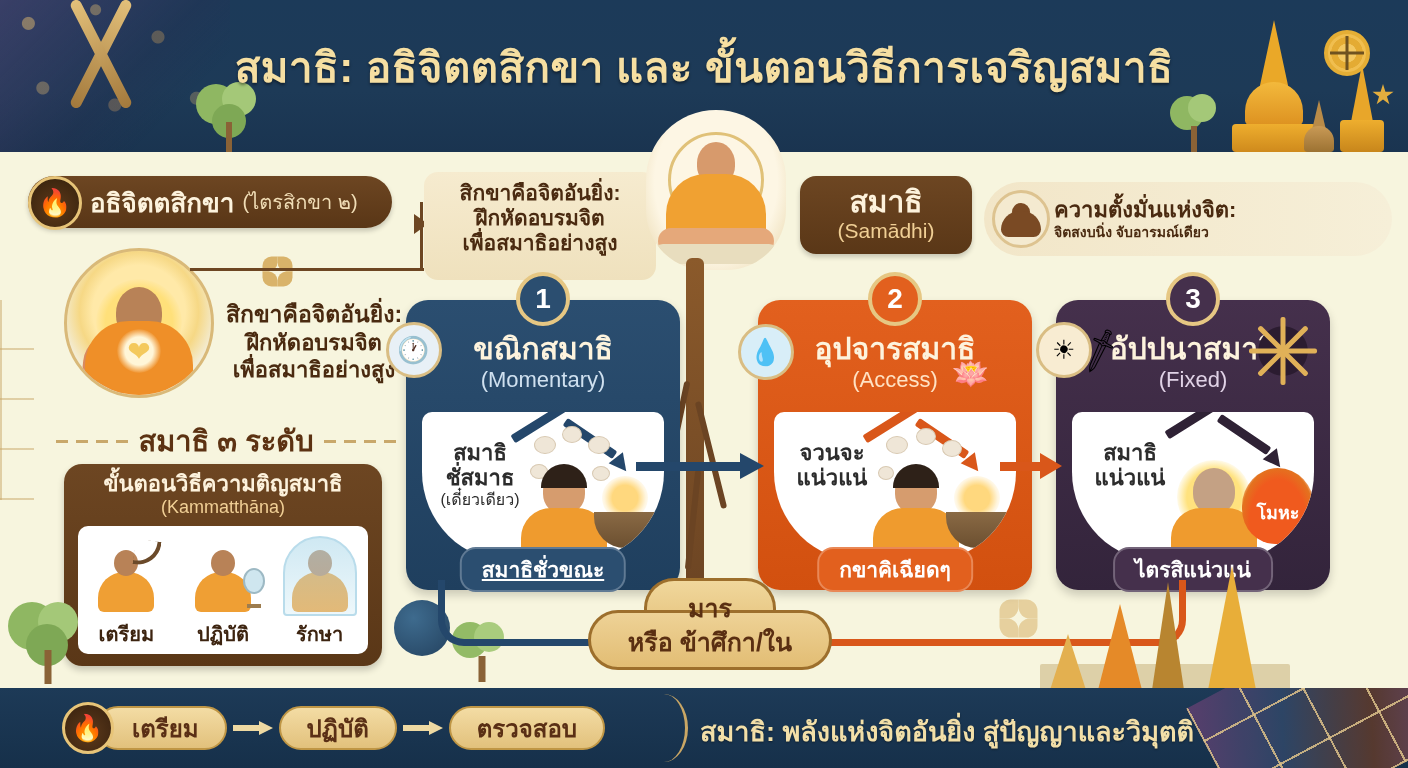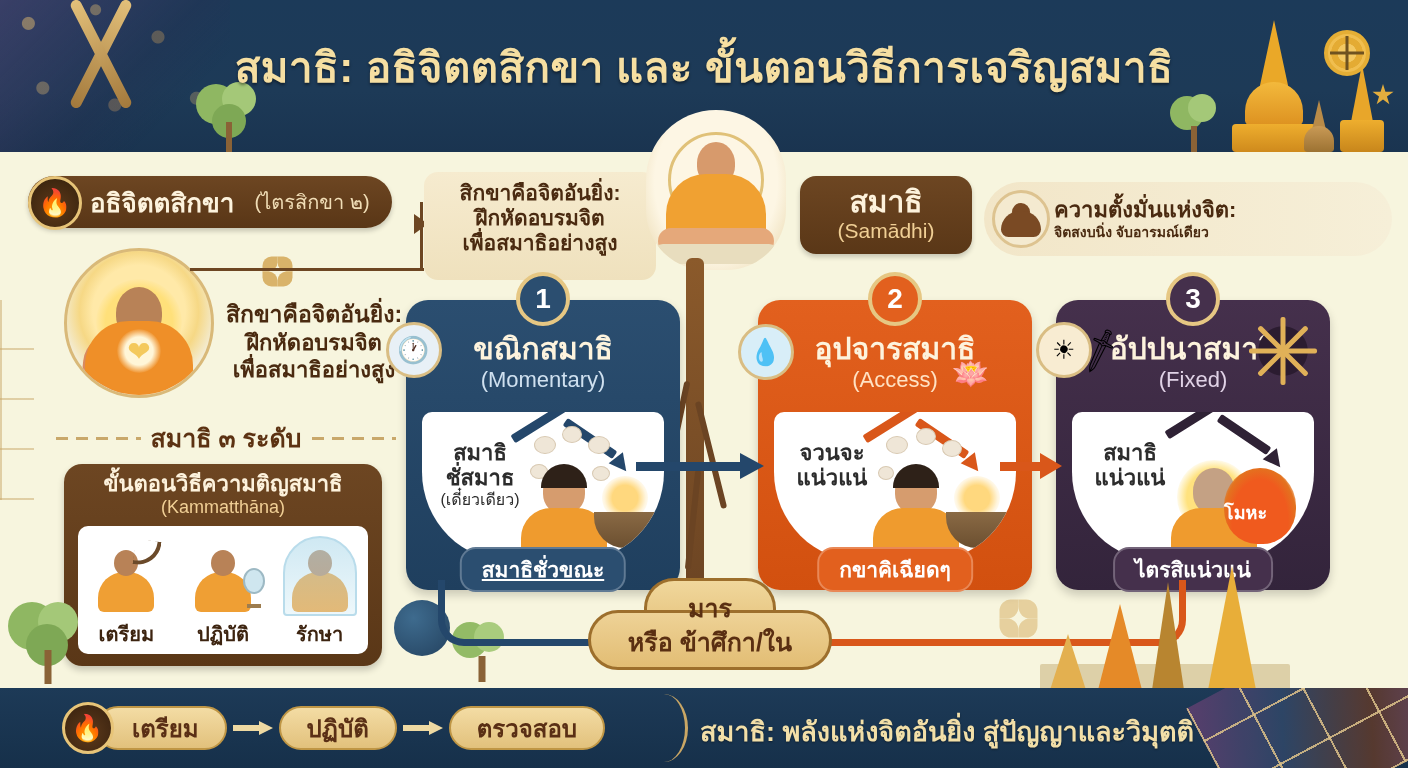--- a/index.html
+++ b/index.html
@@ -178,21 +178,21 @@
   }
 
   
   .tag-adhi {
     position: absolute; left: 28px; top: 176px; height: 52px; min-width: 364px;
     background: linear-gradient(180deg,#6d4622,#593616);
     border-radius: 26px; display: flex; align-items: center; padding-left: 62px; padding-right: 22px;
     color: #fdf3dd; font-size: 26px; font-weight: bold; white-space: nowrap;
     box-shadow: 0 3px 5px rgba(0,0,0,.2);
   }
-  .tag-adhi .sub { font-size: 20px; font-weight: normal; color: #f0ddb6; margin-left: 20px; }
+  .tag-adhi .sub { font-size: 20px; font-weight: normal; color: #f0ddb6; margin-left: 8px; }
   .tag-adhi-icon {
     position: absolute; left: 28px; top: 176px; width: 54px; height: 54px; border-radius: 50%;
     background: radial-gradient(circle at 50% 60%,#5e3a1a,#33200c);
     border: 3px solid #e7c478; display: flex; align-items: center; justify-content: center;
     font-size: 27px; z-index: 4;
   }
   .monk-medallion {
     position: absolute; left: 64px; top: 248px; width: 150px; height: 150px; border-radius: 50%;
     background: radial-gradient(circle at 50% 42%, #ffe9a8 0 42%, #f6d885 54%, #f3ecd3 70%, #f7f2dd 100%);
     border: 3px solid #d9b979;
@@ -240,21 +240,21 @@
   .gold-flower i:nth-child(4){ transform: translate(-50%,-50%) rotate(270deg); }
 
   .levels-divider {
     position: absolute; left: 56px; top: 418px; width: 340px;
     display: flex; align-items: center; gap: 10px;
   }
   .levels-divider .dash {
     flex: 1; height: 3px;
     background: repeating-linear-gradient(90deg,#c9a86a 0 12px, transparent 12px 20px);
   }
-  .levels-divider .txt { font-size: 25px; font-weight: bold; color: #5c3212; white-space: nowrap; }
+  .levels-divider .txt { font-size: 29px; font-weight: bold; color: #5c3212; white-space: nowrap; }
 
   .kamma-box {
     position: absolute; left: 64px; top: 464px; width: 318px; height: 202px;
     background: linear-gradient(180deg,#6d4622,#5a3717);
     border-radius: 18px; padding: 8px 10px 10px; box-shadow: 0 4px 7px rgba(0,0,0,.2);
   }
   .kamma-title { text-align:center; color:#fdf2dc; font-size: 22px; font-weight: bold; line-height:1.1; }
   .kamma-sub { text-align:center; color:#f0cf95; font-size: 18px; margin-top: 1px; }
   .kamma-inner {
     position:absolute; left: 14px; right: 14px; bottom: 12px; height: 128px;
@@ -427,24 +427,24 @@
   }
   .bowl {
     position:absolute; right: 8px; bottom: 14px; width: 62px; height: 36px;
     border-radius: 0 0 32px 32px; background: linear-gradient(180deg,#8a6a45,#6b4f30);
   }
   .bowl-glow {
     position:absolute; right: 16px; bottom: 42px; width: 46px; height: 44px; border-radius:50%;
     background: radial-gradient(circle,#ffd87e 0 40%, rgba(255,216,126,.25) 65%, rgba(255,216,126,0) 80%);
   }
   .flame-moha {
-    position:absolute; right: 18px; bottom: 18px; width: 72px; height: 76px;
+    position:absolute; right: 0; bottom: 18px; width: 72px; height: 76px;
     background: radial-gradient(ellipse at 50% 70%, #f05a1e 0 55%, #e3731f 72%, rgba(227,115,31,0) 85%);
     border-radius: 50% 50% 46% 46%;
-    display:flex; align-items:center; justify-content:flex-start;
+    display:flex; align-items:center; justify-content:center;
   }
   .flame-moha span { color:#fff; font-size: 18px; font-weight:bold; margin-top: 12px; }
   .card-badge {
     position:absolute; left: 50%; transform: translateX(-50%); bottom: -2px;
     padding: 4px 20px; border-radius: 16px; color:#fff; font-size: 21px; font-weight:bold;
     white-space: nowrap; border: 2px solid rgba(255,255,255,.25);
   }
 
   .card1 { left: 406px; top: 300px; width: 274px; height: 290px; background: linear-gradient(180deg,#2b4e70,#1f3f5e); }
   .card1 .num { background:#2b4e70; }

